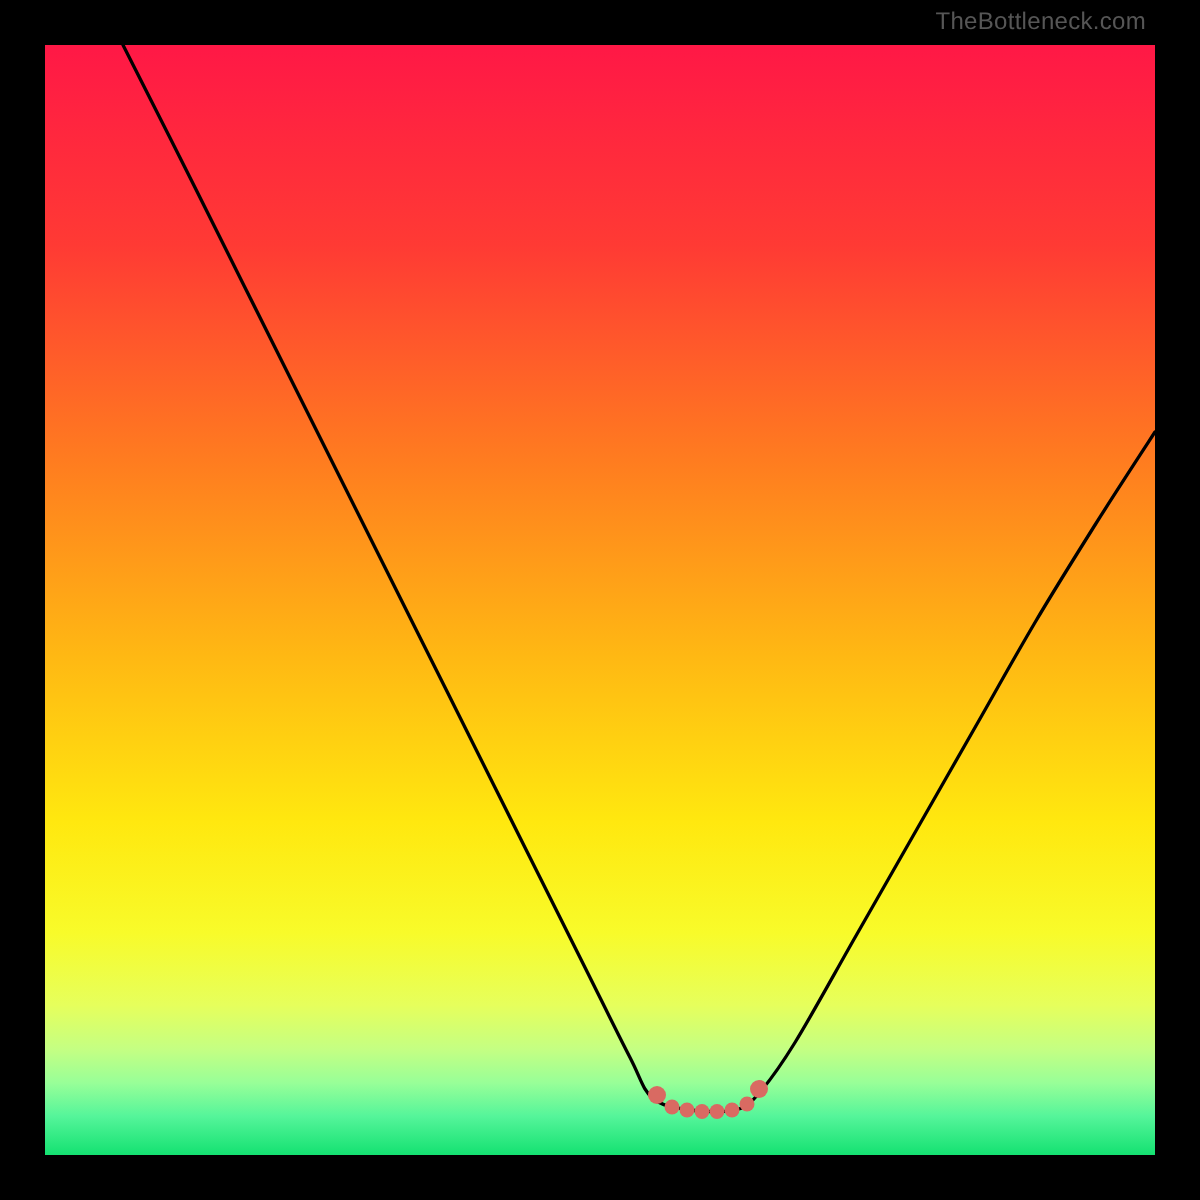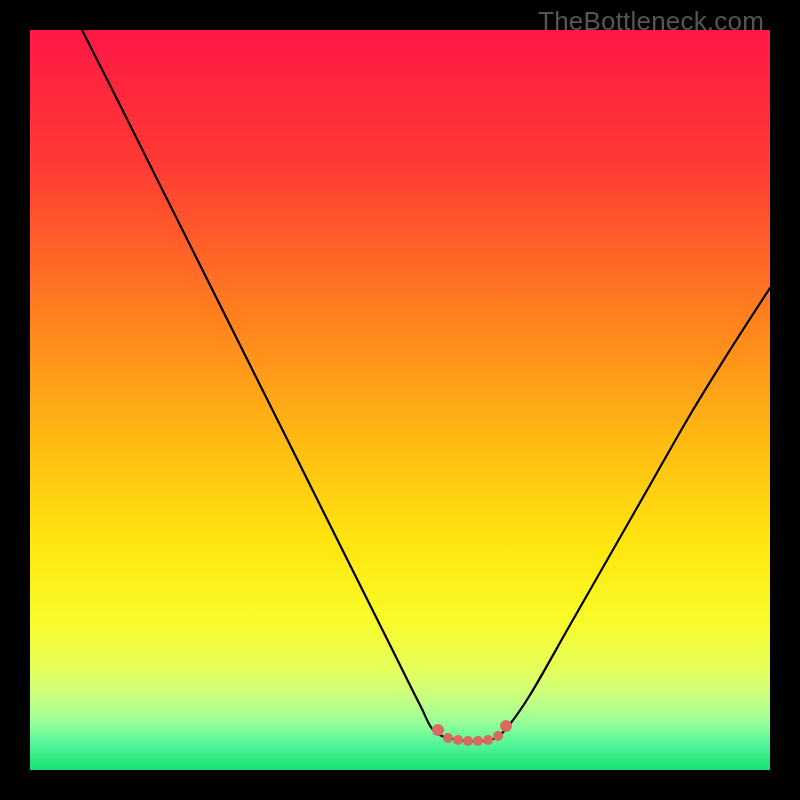--- a/index.html
+++ b/index.html
@@ -20,21 +20,21 @@
   }
   .gradient {
     position: absolute;
     inset: 0;
   }
   .watermark {
     position: absolute;
     top: 6px;
     right: 36px;
     font-family: Arial, Helvetica, sans-serif;
-    font-size: 26px;
+    font-size: 16px;
     color: #565656;
     letter-spacing: 0.2px;
     z-index: 20;
     font-weight: 500;
   }
   svg.curve {
     position: absolute;
     inset: 0;
     z-index: 10;
   }

